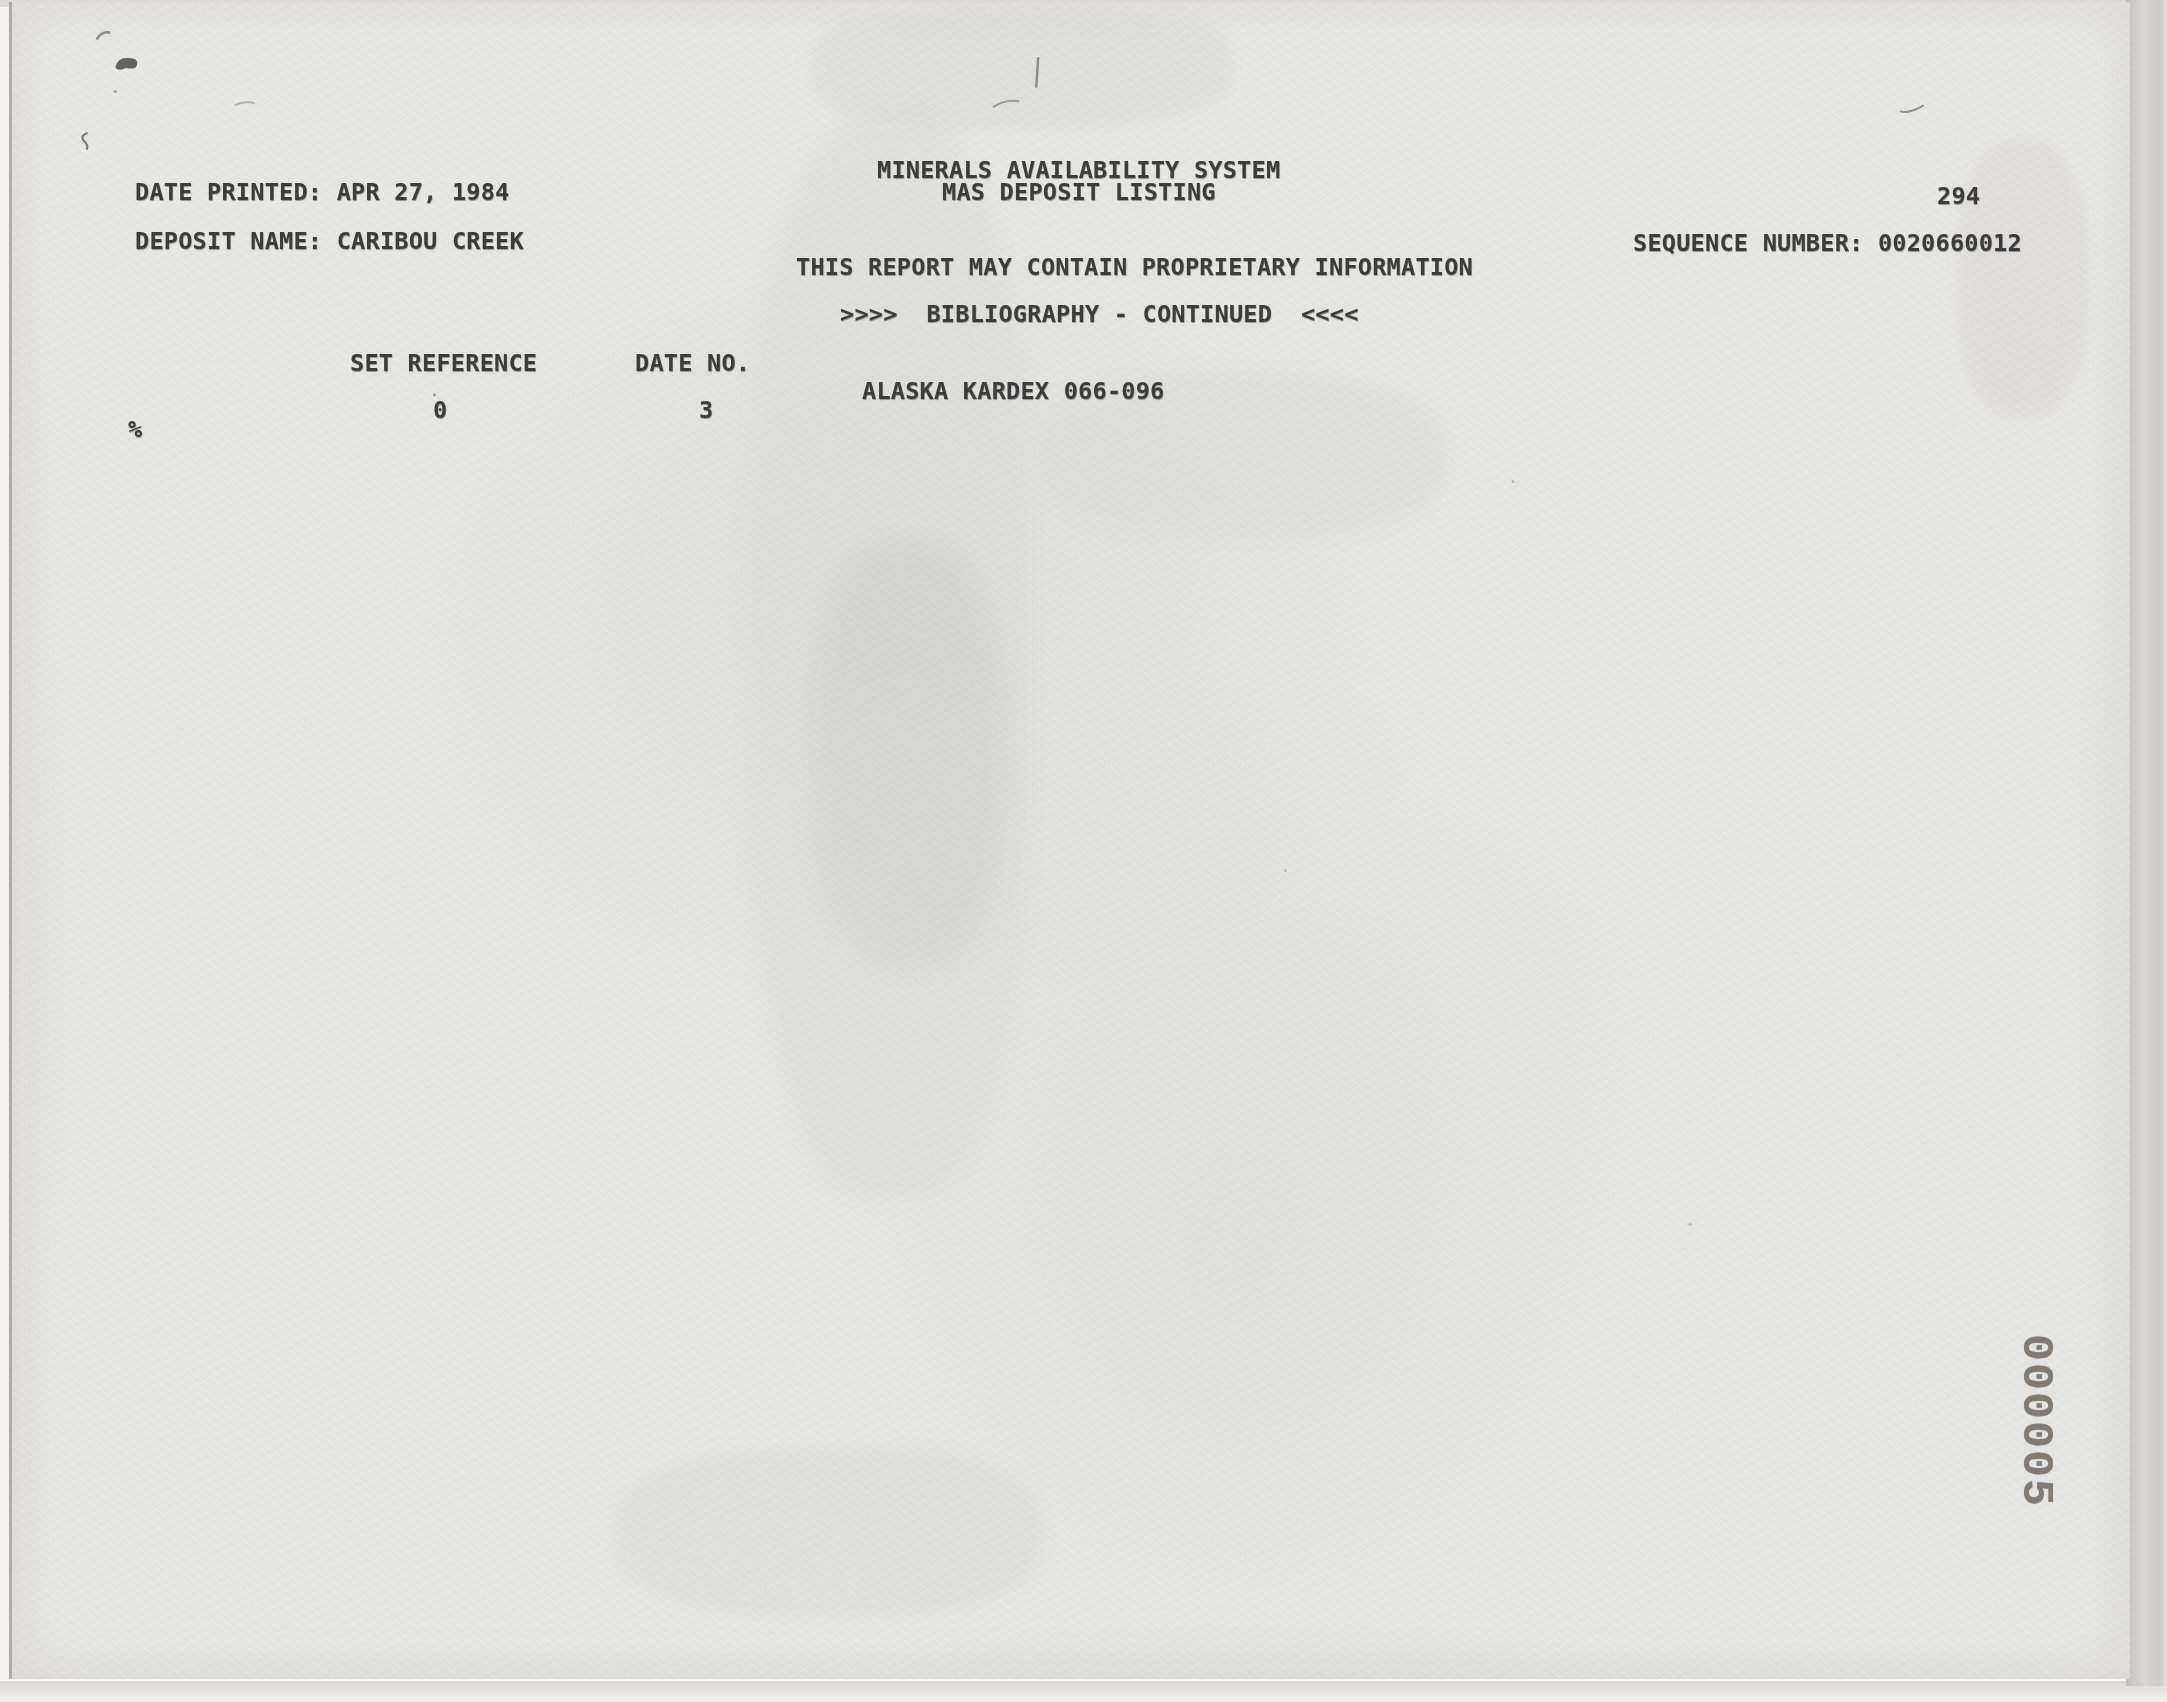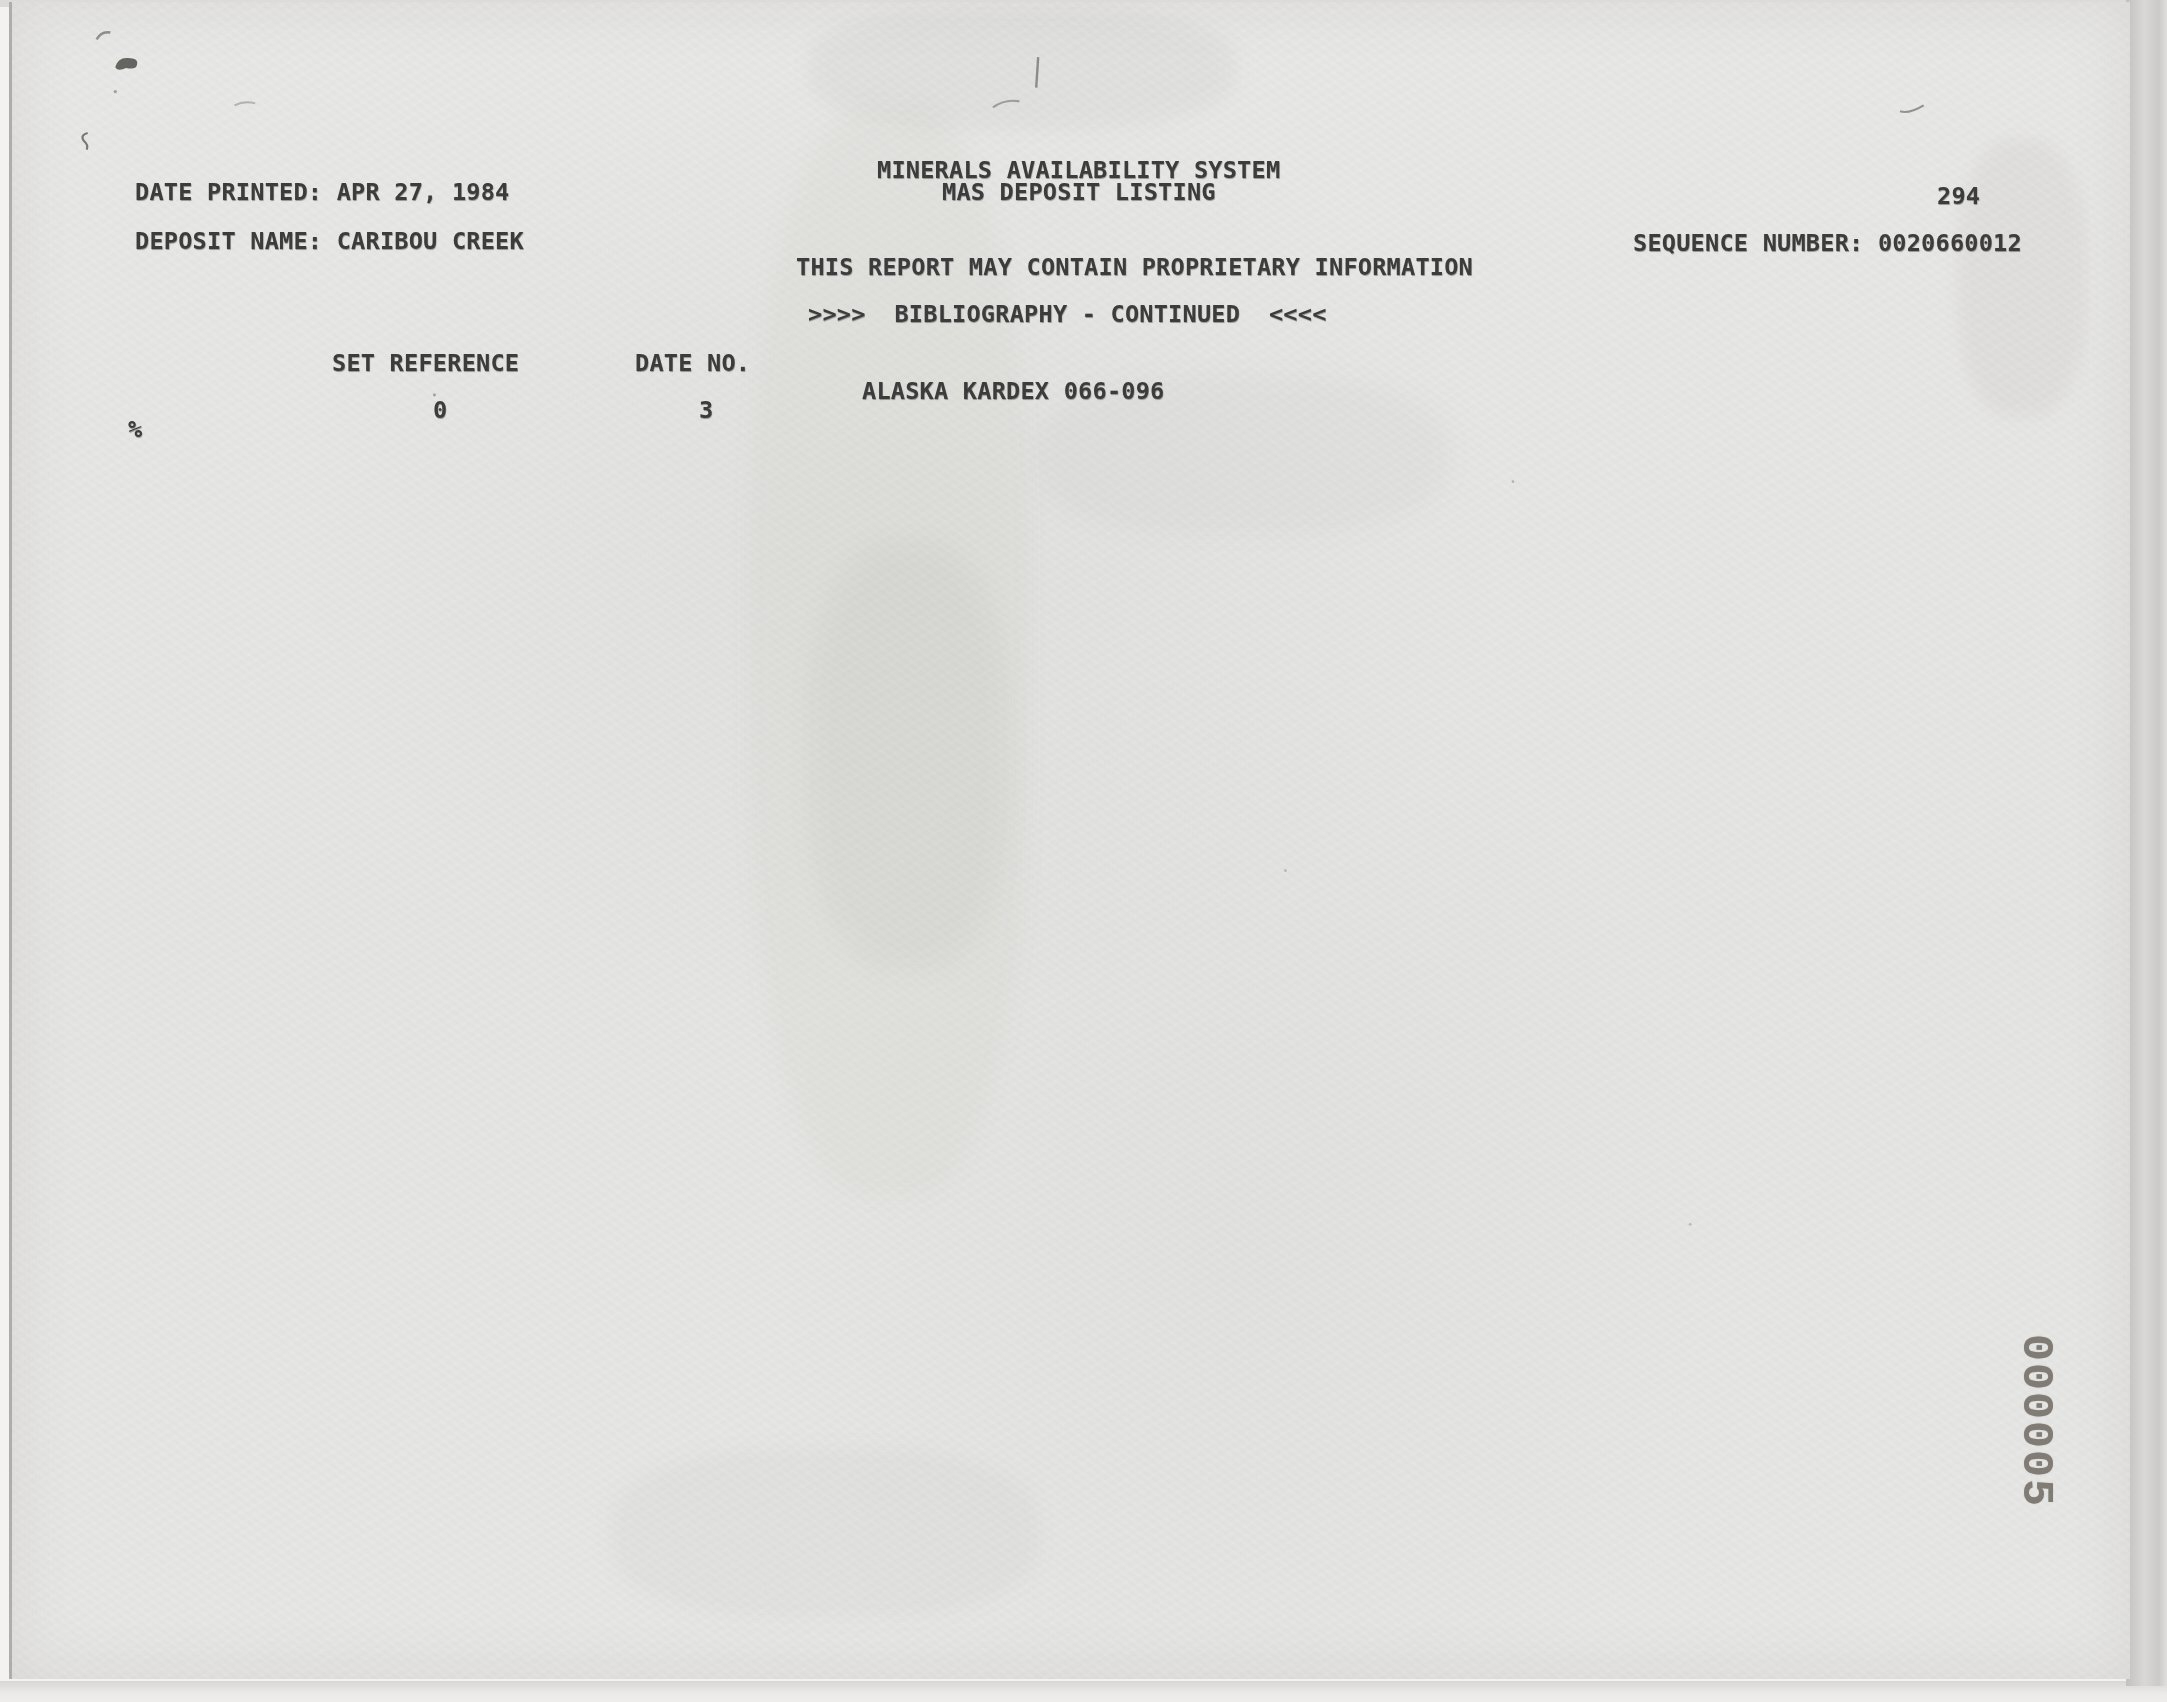--- a/index.html
+++ b/index.html
@@ -67,23 +67,23 @@
   <div class="ghost g6"></div>
 </div>
 
 <span class="t" style="left:877px;top:159px;">MINERALS AVAILABILITY SYSTEM</span>
 <span class="t" style="left:135px;top:181px;text-align:center;">DATE PRINTED: APR 27, 1984</span>
 <span class="t" style="left:942px;top:181px;">MAS DEPOSIT LISTING</span>
 <span class="t" style="left:1937px;top:185px;">294</span>
 <span class="t" style="left:135px;top:230px;">DEPOSIT NAME: CARIBOU CREEK</span>
 <span class="t" style="left:1633px;top:232px;">SEQUENCE NUMBER: 0020660012</span>
 <span class="t" style="left:752px;top:256px;margin-left:44px;">THIS REPORT MAY CONTAIN PROPRIETARY INFORMATION</span>
-<span class="t" style="left:808px;top:303px;text-align:right;">&gt;&gt;&gt;&gt;  BIBLIOGRAPHY - CONTINUED  &lt;&lt;&lt;&lt;</span>
+<span class="t" style="left:840px;top:303px;text-align:right;">&gt;&gt;&gt;&gt;  BIBLIOGRAPHY - CONTINUED  &lt;&lt;&lt;&lt;</span>
 
-<span class="t" style="left:332px;top:352px;">SET REFERENCE</span>
+<span class="t" style="left:350px;top:352px;">SET REFERENCE</span>
 <span class="t" style="left:635px;top:352px;">DATE NO.</span>
 
 <span class="t" style="left:433px;top:399px;">0</span>
 <span class="t" style="left:699px;top:399px;">3</span>
 <span class="t" style="left:862px;top:380px;">ALASKA KARDEX 066-096</span>
 
 <span class="t" style="left:128px;top:418px;">%</span>
 
 <span class="stamp">000005</span>
 

